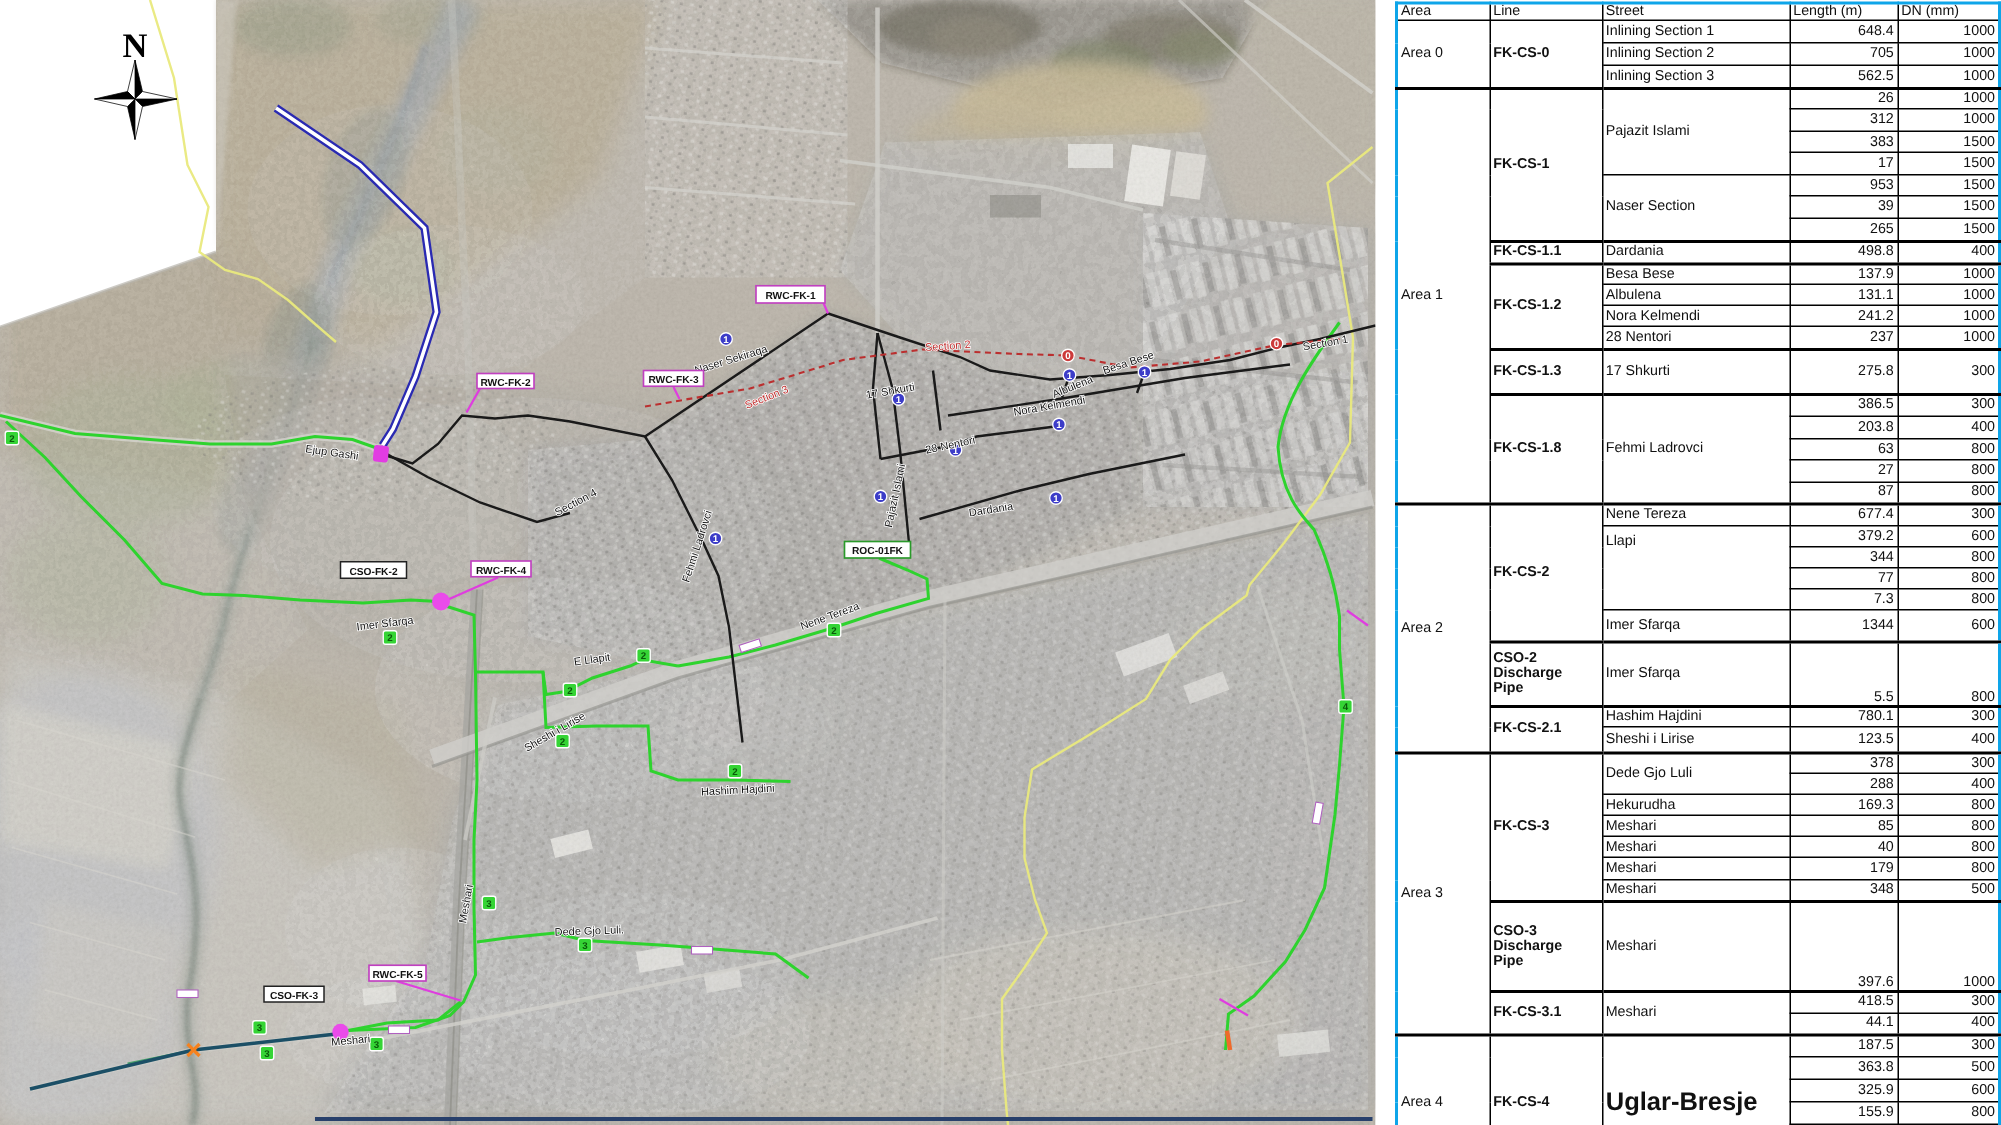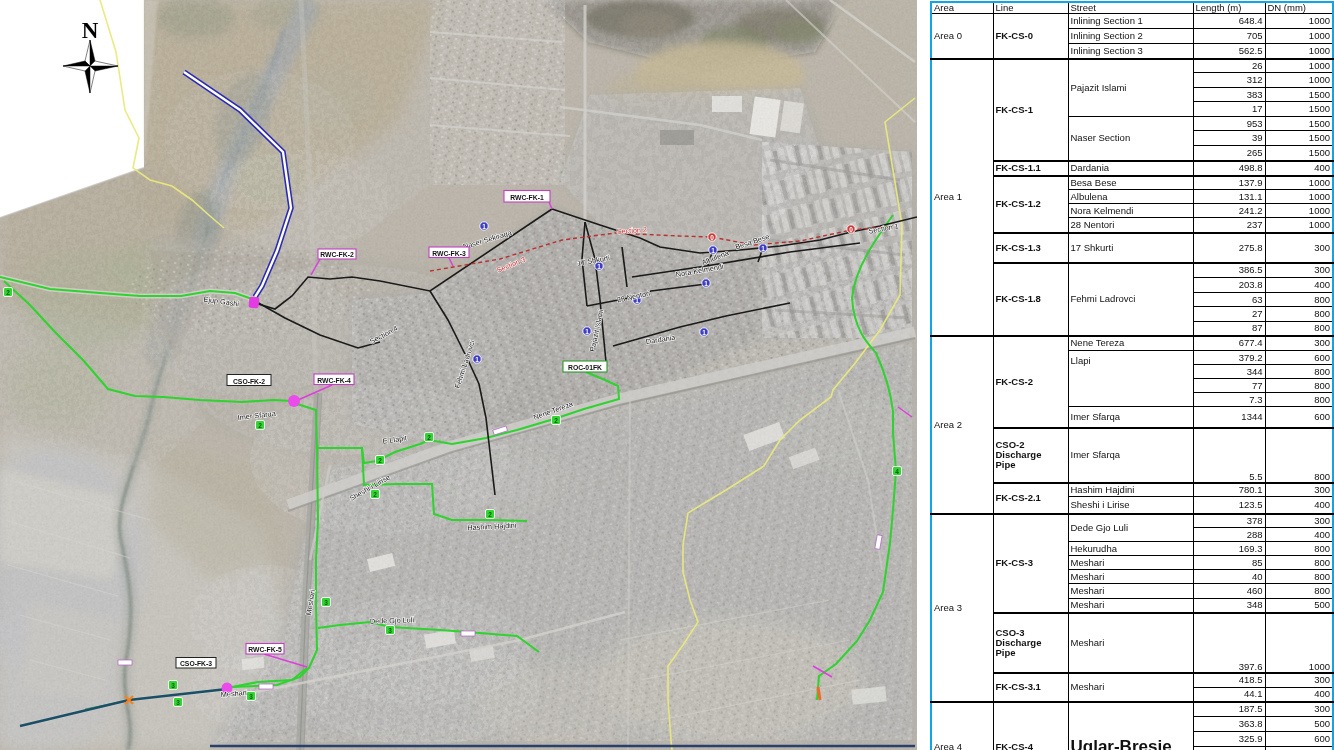--- a/index.html
+++ b/index.html
@@ -563,21 +563,21 @@
         </tr>
 <tr style="height:14px">
           <td class="num">7.3</td>
           <td class="num">800</td>
         </tr>
 <tr style="height:21px">
           <td>Imer Sfarqa</td>
           <td class="num">1344</td>
           <td class="num">600</td>
         </tr>
-<tr class="bb2" style="height:55px">
+<tr class="bb2" style="height:43px">
           <td class="ln">CSO-2<br>Discharge<br>Pipe</td>
           <td>Imer Sfarqa</td>
           <td class="num bb">5.5</td>
           <td class="num bb">800</td>
         </tr>
 <tr class="bb2" style="height:14px">
           <td class="ln" rowspan="2">FK-CS-2.1</td>
           <td>Hashim Hajdini</td>
           <td class="num">780.1</td>
           <td class="num">300</td>
@@ -608,21 +608,21 @@
           <td class="num">85</td>
           <td class="num">800</td>
         </tr>
 <tr style="height:14px">
           <td>Meshari</td>
           <td class="num">40</td>
           <td class="num">800</td>
         </tr>
 <tr style="height:15px">
           <td>Meshari</td>
-          <td class="num">460</td>
+          <td class="num">179</td>
           <td class="num">800</td>
         </tr>
 <tr style="height:14px">
           <td>Meshari</td>
           <td class="num">348</td>
           <td class="num">500</td>
         </tr>
 <tr class="bb2" style="height:60px">
           <td class="ln">CSO-3<br>Discharge<br>Pipe</td>
           <td>Meshari</td>

